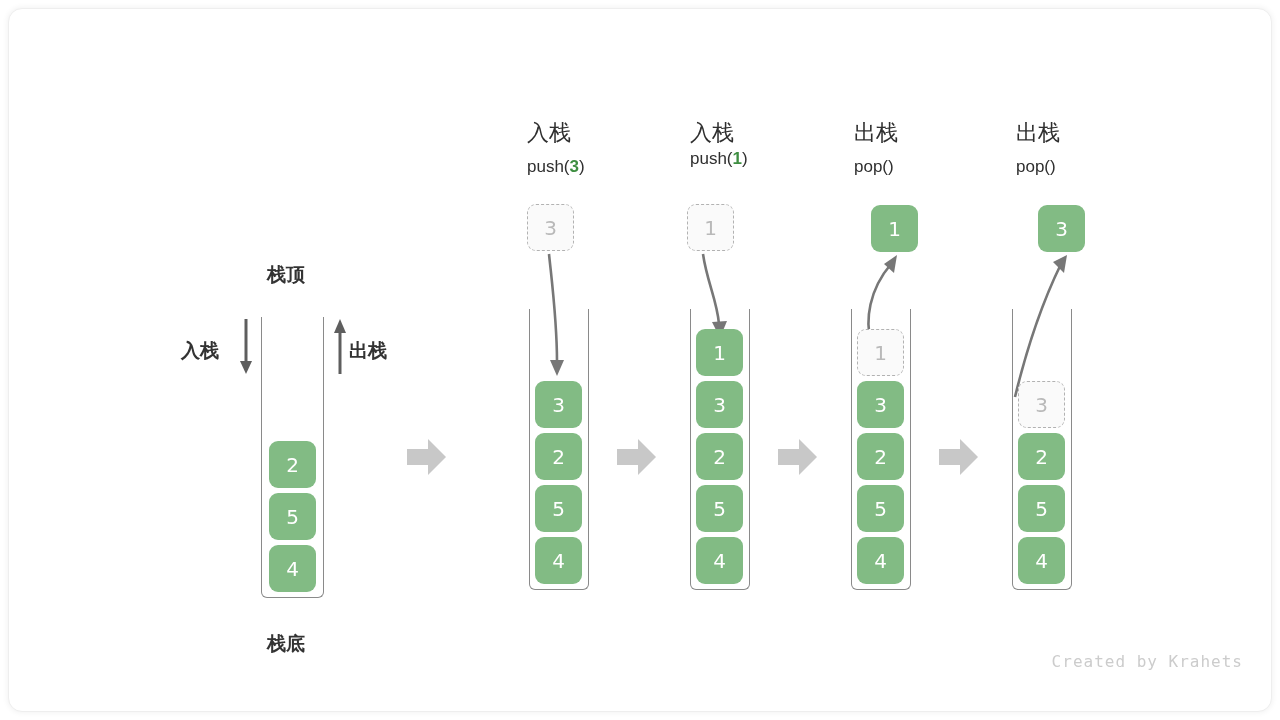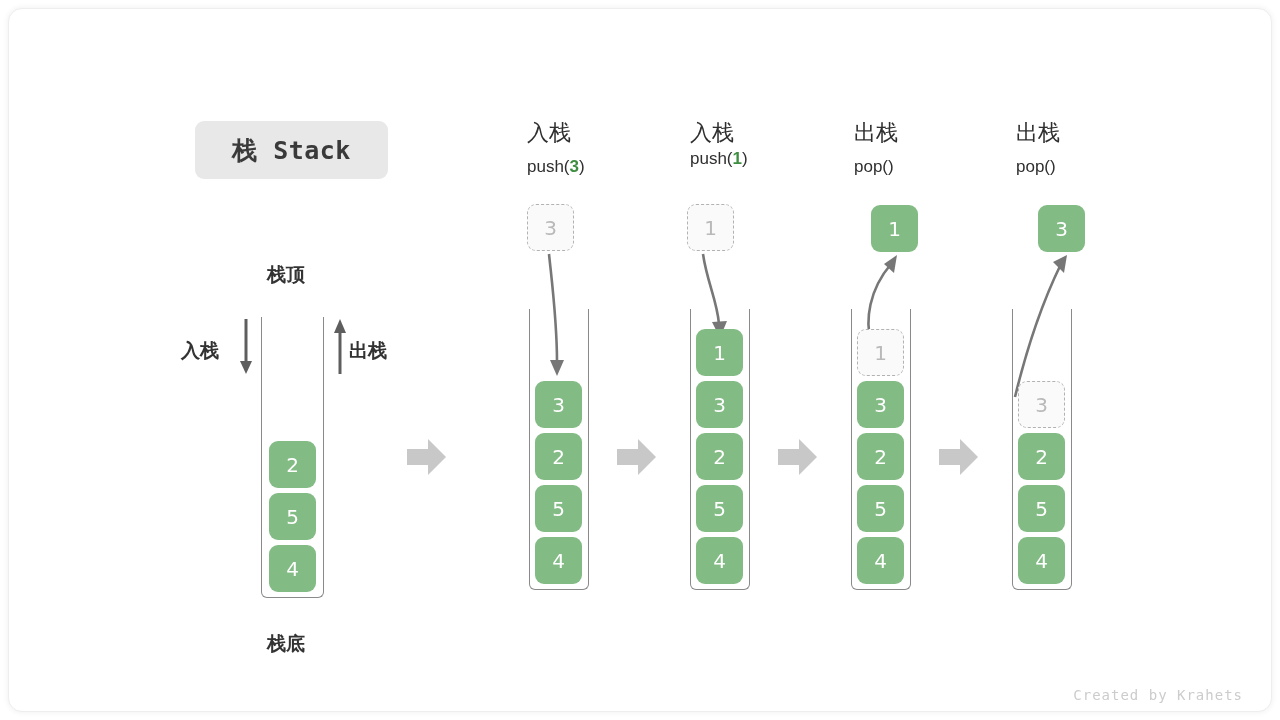--- a/index.html
+++ b/index.html
@@ -83,35 +83,34 @@
   .cell.ghost {
     background: #fafafa;
     border: 1.6px dashed #b2b2b2;
     color: #b9b9b9;
   }
 
   
   .sep-arrow { width: 40px; height: 38px; }
 
   #footer {
-    right: 28px; bottom: 8px;
+    right: 28px; bottom: 40px;
     font-family: "DejaVu Sans Mono", "Liberation Mono", monospace;
-    font-size: 14px;
+    font-size: 16px;
     color: #cccccc;
     letter-spacing: 1px;
   }
 
   svg { overflow: visible; }
 </style>
 </head>
 <body>
 
 <div id="card">
 
-  <div class="abs" id="title-badge">栈 Stack</div>
 
   <div class="abs" style="left:0px; top:8px; width:420px; height:660px;">
 
     <div class="abs cjk-bold" style="left:258px; top:245px;">栈顶</div>
 
     <div class="abs cjk-bold" style="left:172px; top:321px;">入栈</div>
     <svg class="abs" width="20" height="64" style="left:228px; top:300px;">
       <line x1="9" y1="2" x2="9" y2="48" stroke="#5e5e5e" stroke-width="3"></line>
       <polygon points="9,57 3,44 15,44" fill="#5e5e5e"></polygon>
     </svg>

